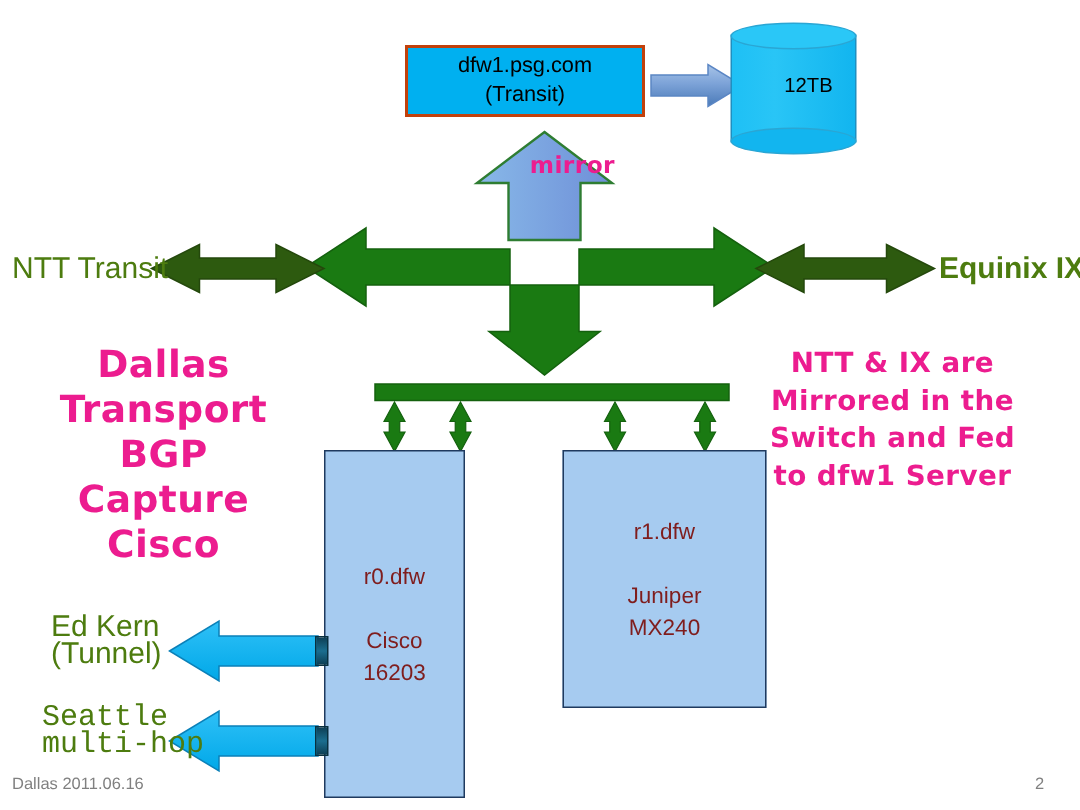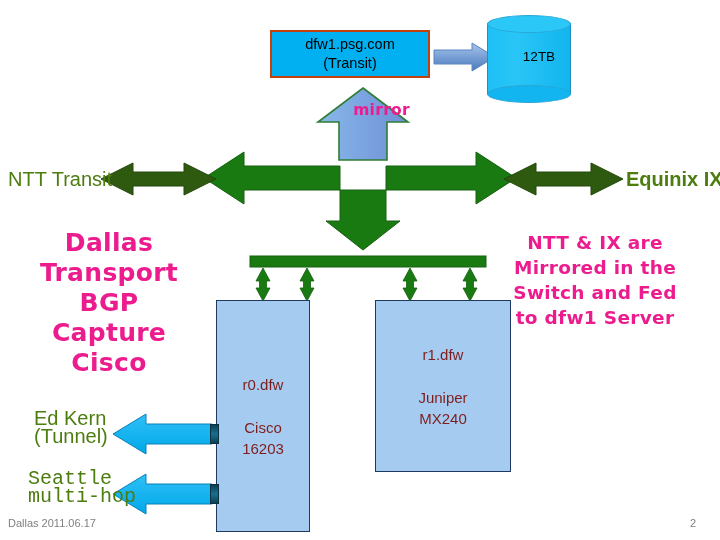--- a/index.html
+++ b/index.html
@@ -276,16 +276,16 @@
 
   <div class="abs plain-label" style="left:34px; top:409px; width:72px; text-align:right;">
     <div>Ed Kern</div>
     <div>(Tunnel)</div>
   </div>
   <div class="abs plain-label" style="left:28px; top:470px; width:82px; text-align:center;font-family:Liberation Mono, monospace;">
     <div>Seattle</div>
     <div>multi-hop</div>
   </div>
 
-  <div class="abs footer-left">Dallas 2011.06.17</div>
+  <div class="abs footer-left">Dallas 2011.06.16</div>
   <div class="abs footer-right">2</div>
 
 </div>
 
 </body></html>

